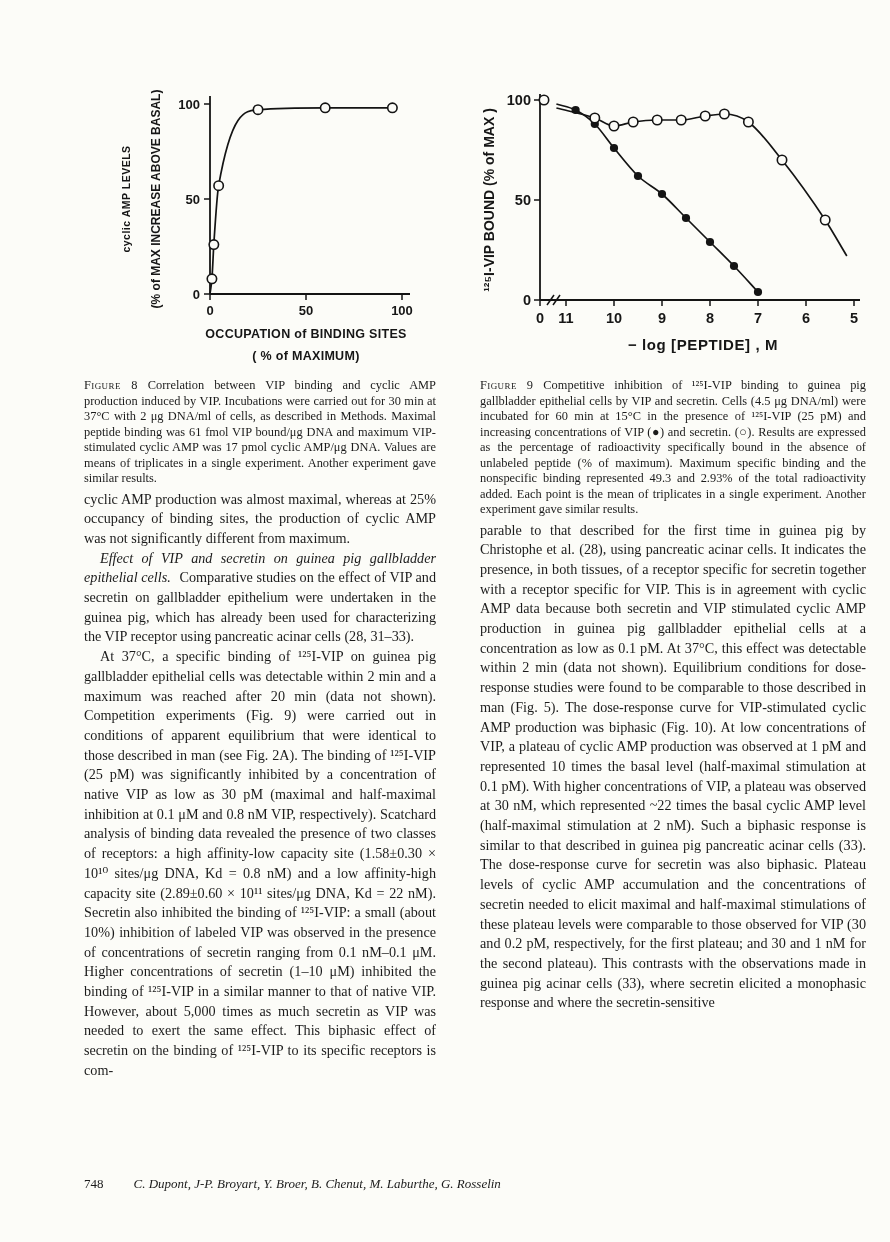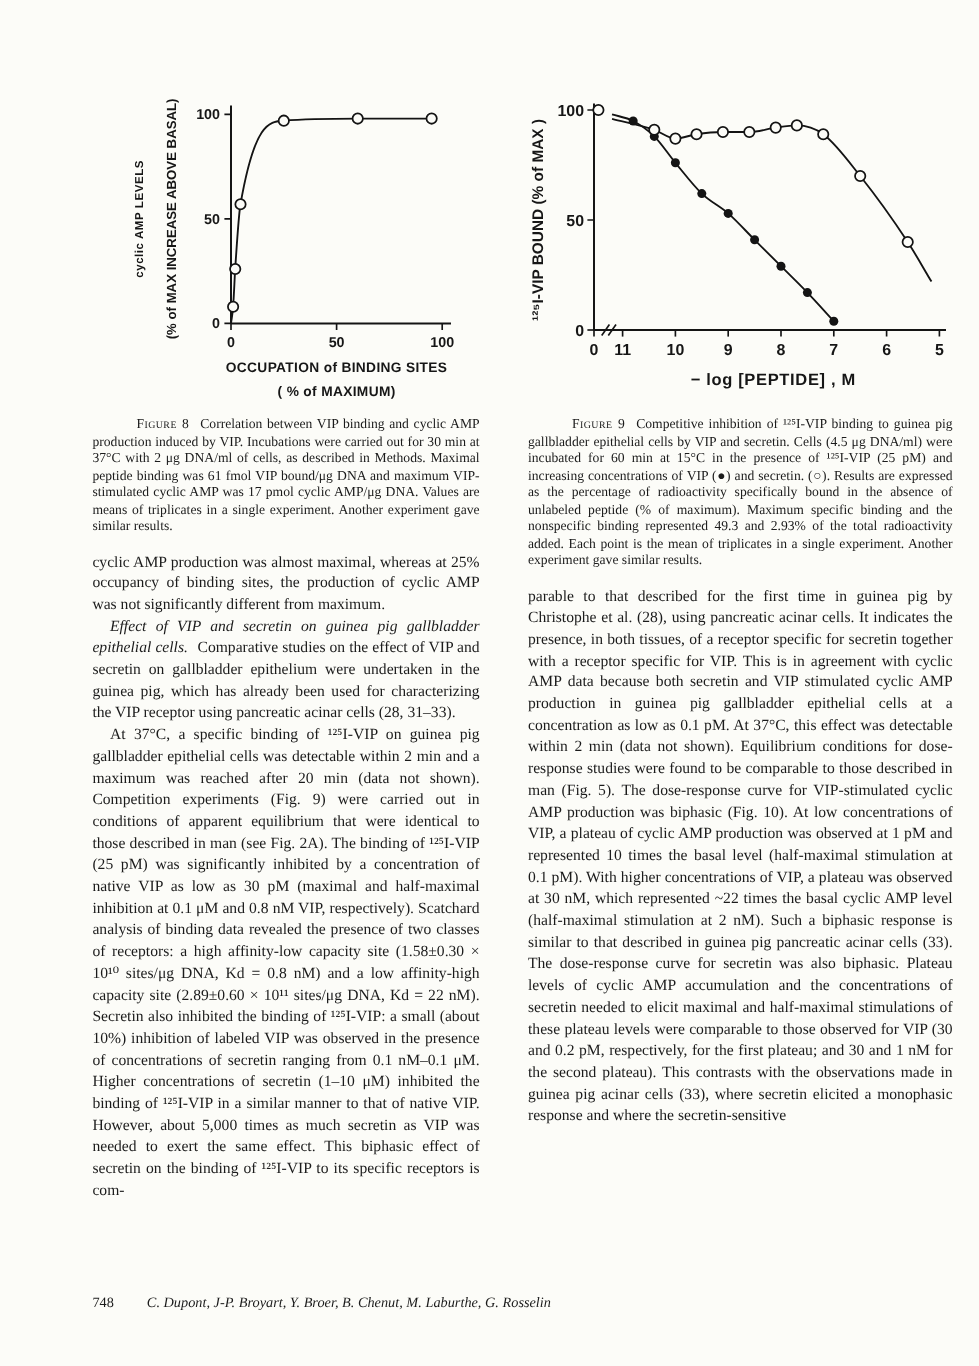--- a/index.html
+++ b/index.html
@@ -8,22 +8,22 @@
     background:#fcfcf8;color:#1b1b1b;
     font-family:"Liberation Serif","DejaVu Serif",serif;
     padding:88px 24px 0 84px;
   }
   .columns{display:flex;gap:44px;}
   .col-left{flex:0 0 352px;width:352px;}
   .col-right{flex:0 0 386px;width:386px;}
   figure{margin:0;}
   svg{display:block;}
   .caption{margin-top:8px;font-size:12.4px;line-height:15.5px;text-align:justify;}
-  .fig-label{font-variant:small-caps;letter-spacing:.4px;margin-right:10px;margin-left:40px;}
-  .body-text{margin-top:15px;}
+  .fig-label{font-variant:small-caps;letter-spacing:.4px;margin-right:10px;}
+  .body-text{margin-top:3px;}
   .body-para{font-size:14.2px;line-height:19.7px;text-align:justify;margin:0;}
   .body-para.indent{text-indent:16px;}
   .body-para i{margin-right:5px;}
   .footer{position:absolute;left:84px;top:1176px;font-size:13px;white-space:nowrap;}
   .authors{font-style:italic;margin-left:30px;}
 
   svg text{fill:#161616;}
   .t8{font:600 13px "Liberation Sans","DejaVu Sans",sans-serif;}
   .t9{font:700 14.5px "Liberation Sans","DejaVu Sans",sans-serif;}
   .yl8a{font:600 10.5px "Liberation Sans","DejaVu Sans",sans-serif;letter-spacing:.5px;}

